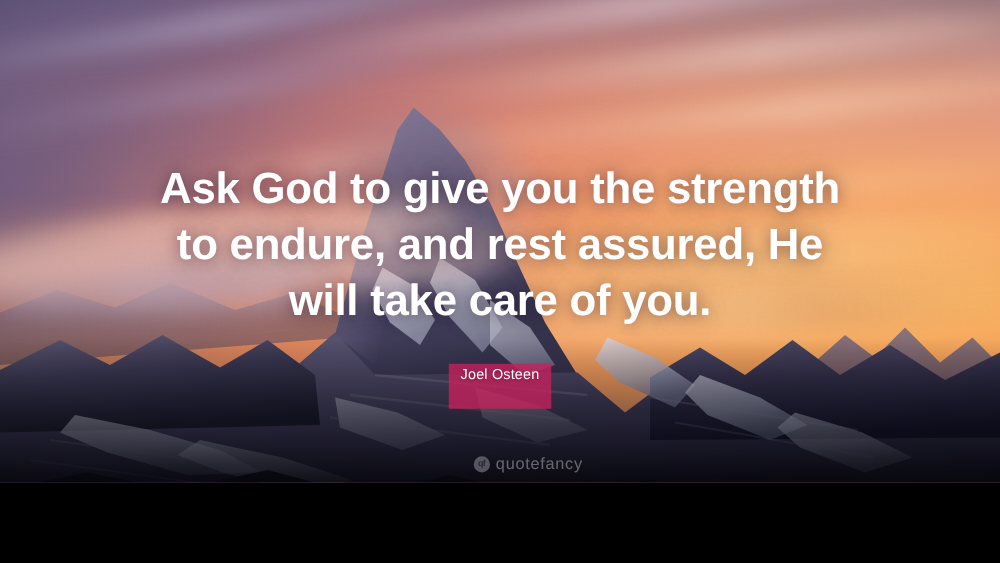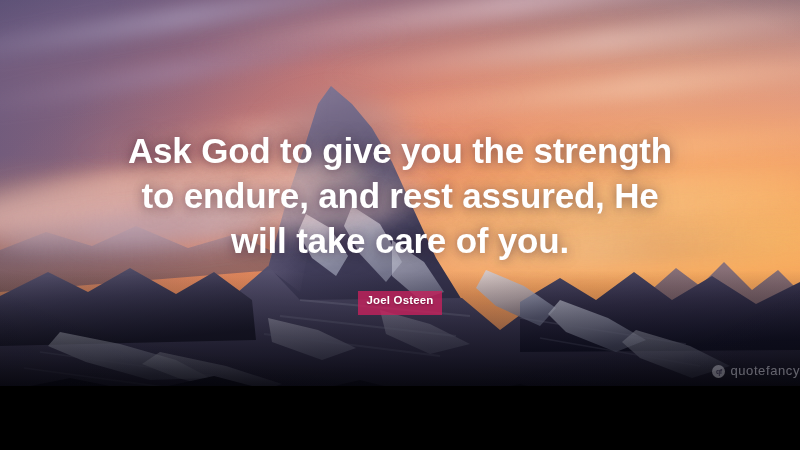--- a/index.html
+++ b/index.html
@@ -158,39 +158,39 @@
 
   
   .author-row {
     position: absolute;
     left: 0; right: 0;
     top: 290px;
     text-align: center;
   }
   .author-badge {
     display: inline-block;
-    padding: 3px 9px 8px 9px;
+    padding: 3px 9px 20px 9px;
     background: rgba(198,34,92,0.80);
     color: #ffffff;
     font-family: "Liberation Sans", sans-serif;
     font-size: 11.5px;
     line-height: 13px;
-    font-weight: 700;
+    font-weight: 400;
     letter-spacing: 0.15px;
     text-shadow: 0 1px 2px rgba(70,0,28,0.45);
   }
 
   
   .watermark {
     position: absolute;
     left: 0; right: 0;
     top: 364px;
     display: flex;
     align-items: center;
-    justify-content: flex-end;
+    justify-content: center;
     gap: 5px;
     opacity: 0.40;
     pointer-events: none;
     margin-left: 45px;
   }
   .wm-logo {
     width: 13px; height: 13px;
     border-radius: 50%;
     background: rgba(232,232,240,0.80);
     display: flex;

